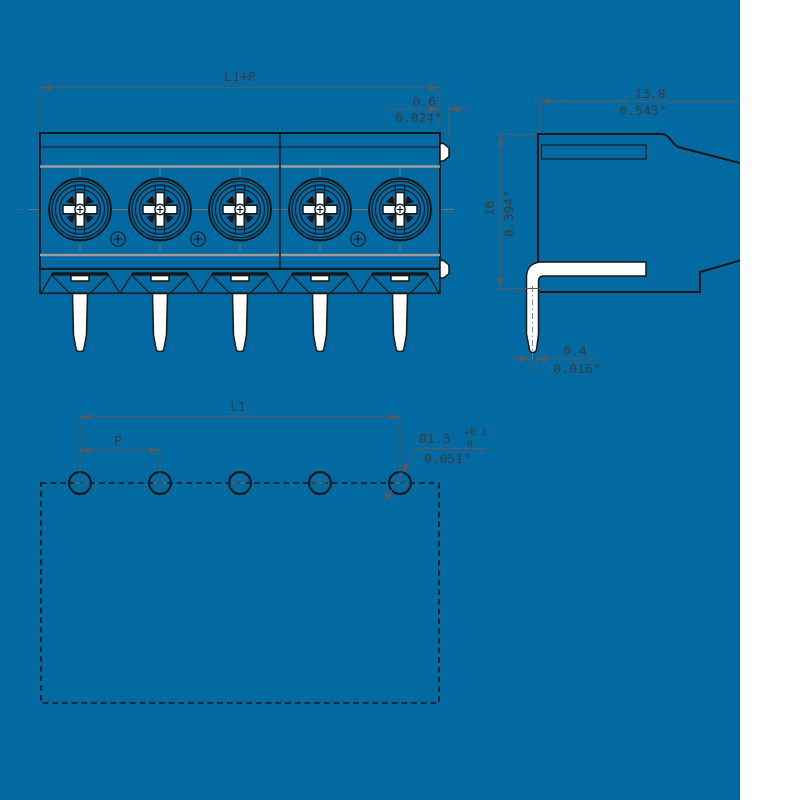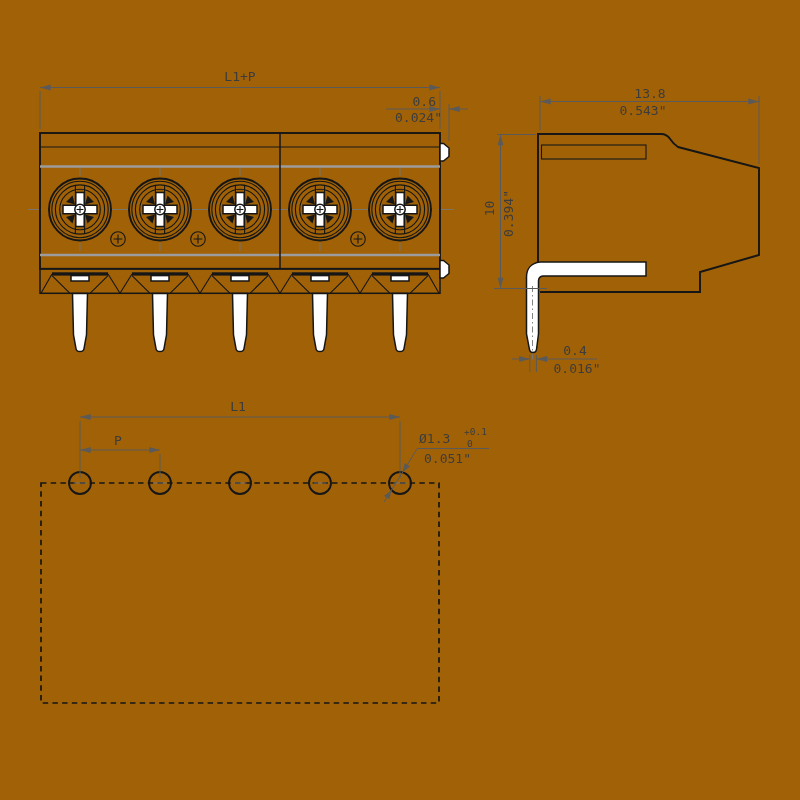--- a/index.html
+++ b/index.html
@@ -1,16 +1,16 @@
 <!DOCTYPE html>
 <html><head>
 <meta charset="utf-8">
 <style>
   html,body{margin:0;padding:0;background:#ffffff;}
-  .canvas{position:relative;width:800px;height:800px;background:#a16207;overflow:hidden;text-align:right;}
+  .canvas{position:relative;width:740px;height:800px;background:#0369a1;overflow:hidden;text-align:right;}
   svg{display:block;}
   
   .ol   {stroke:#161616;fill:none;stroke-width:1.5;}
   .ol2  {stroke:#161616;fill:none;stroke-width:1.9;}
   .olw  {stroke:#161616;fill:#ffffff;stroke-width:1.5;}
   .thin {stroke:#161616;fill:none;stroke-width:1.1;}
   .grv  {stroke:#9c9c9c;fill:none;stroke-width:2.6;}
   .cl   {stroke:#777777;fill:none;stroke-width:0.9;}
   
   .dim  {stroke:#5a5a5a;fill:none;stroke-width:1;}

